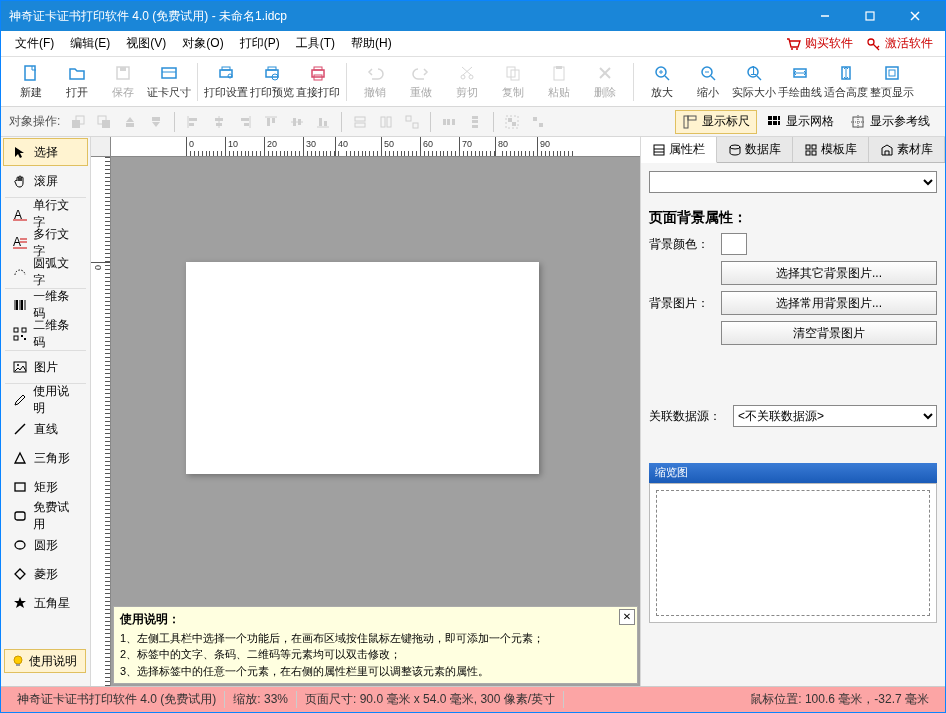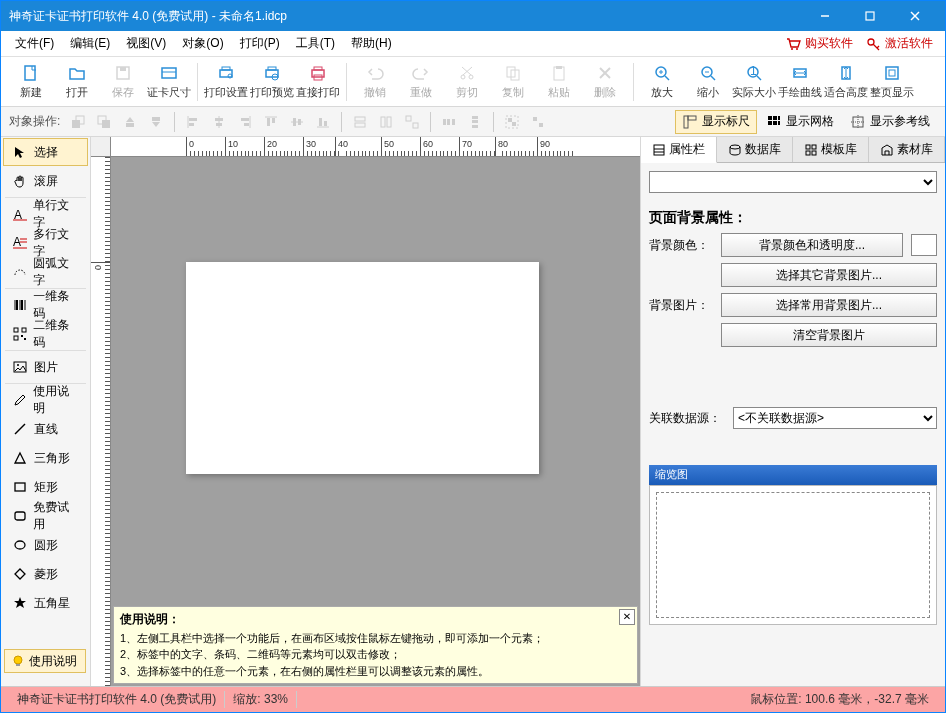--- a/index.html
+++ b/index.html
@@ -938,21 +938,20 @@
             </svg>
           </span>
           <span>素材库</span>
         </div>
     </div>
     <div class="rcontent">
       <select class="combo"><option></option></select>
       <div class="prop-title">页面背景属性：</div>
       <div class="prop-row">
         <span class="plbl">背景颜色：</span>
-        <div class="prop-btn">背景颜色和透明度...</div>
         <div class="color-swatch"></div>
       </div>
       <div class="prop-row">
           <div class="prop-btn indent">选择其它背景图片...</div>
         </div>
       <div class="prop-row">
         <span class="plbl">背景图片：</span>
         <div class="prop-btn">选择常用背景图片...</div>
       </div>
       <div class="prop-row">
@@ -977,15 +976,16 @@
         <circle cx="7" cy="6" r="4" fill="#ffcc00" stroke="#cc9900"></circle>
         <rect x="5" y="10" width="4" height="2" fill="#999"></rect>
       </svg>
     </span>
   <span>使用说明</span>
 </div>
 
 <div class="statusbar">
   <div class="cell">神奇证卡证书打印软件 4.0 (免费试用)</div>
   <div class="cell">缩放: 33%</div>
+  <div class="cell">页面尺寸: 90.0 毫米 x 54.0 毫米, 300 像素/英寸</div>
   <div class="spacer"></div>
   <div class="cell" style="border:none">鼠标位置: 100.6 毫米，-32.7 毫米</div>
 </div>
 
 </body></html>

